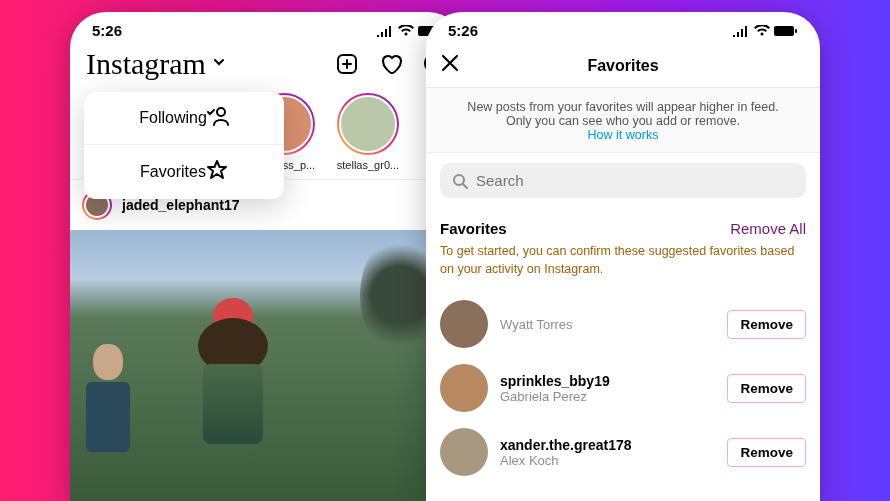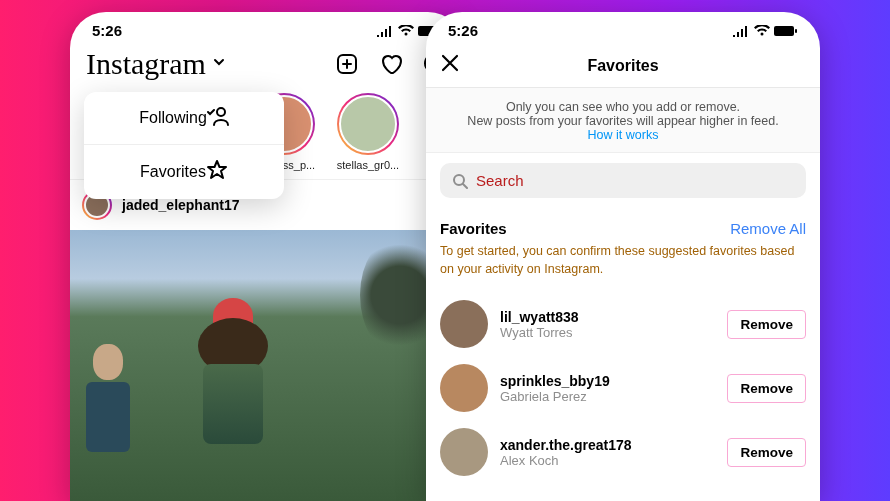--- a/index.html
+++ b/index.html
@@ -162,31 +162,31 @@
     border-bottom:1px solid #eee;
   }
   .fav-banner .link { color:#0095f6; font-weight:500; }
 
   .search-box {
     margin: 10px 14px;
     background:#efefef;
     border-radius:10px;
     padding: 9px 12px;
     display:flex; align-items:center; gap:8px;
-    color:#b91c1c;
+    color:#737373;
     font-size:15px;
   }
 
   .fav-section-head {
     display:flex; justify-content:space-between;
     padding: 12px 14px 4px;
     font-size:15px;
   }
   .fav-section-head .t { font-weight:600; }
-  .fav-section-head .r { color:#3b82f6; font-weight:500; }
+  .fav-section-head .r { color:#701a75; font-weight:500; }
 
   .fav-hint {
     padding: 2px 14px 14px;
     font-size:12.5px;
     color:#a16207;
     line-height:1.4;
   }
 
   .fav-item {
     display:flex; align-items:center;
@@ -343,22 +343,22 @@
   <div class="fav-header">
     <div class="fav-close">
       <svg width="20" height="20" viewBox="0 0 20 20">
           <path d="M3 3l14 14M17 3L3 17" stroke="#000" stroke-width="2.2" stroke-linecap="round"></path>
         </svg>
     </div>
     <div class="fav-title">Favorites</div>
   </div>
 
   <div class="fav-banner">
+    <div>New posts from your favorites will appear higher in feed.</div>
     <div>Only you can see who you add or remove.</div>
-    <div>New posts from your favorites will appear higher in feed.</div>
     <div class="link">How it works</div>
   </div>
 
   <div class="search-box">
     <svg width="16" height="16" viewBox="0 0 16 16">
         <circle cx="7" cy="7" r="5" stroke="#8e8e8e" stroke-width="2" fill="none"></circle>
         <path d="M11 11l4 4" stroke="#8e8e8e" stroke-width="2" stroke-linecap="round"></path>
       </svg>
     <span>Search</span>
   </div>
@@ -366,21 +366,20 @@
   <div class="fav-section-head">
     <span class="t">Favorites</span>
     <span class="r">Remove All</span>
   </div>
 
   <div class="fav-hint">To get started, you can confirm these suggested favorites based on your activity on Instagram.</div>
 
   <div class="fav-item">
     <div class="fav-avatar fa1"></div>
     <div class="fav-names">
-      <div class="fav-u">lil_wyatt838</div>
       <div class="fav-n">Wyatt Torres</div>
     </div>
     <button class="fav-btn">Remove</button>
   </div>
 
   <div class="fav-item">
     <div class="fav-avatar fa2"></div>
     <div class="fav-names">
       <div class="fav-u">sprinkles_bby19</div>
       <div class="fav-n">Gabriela Perez</div>

